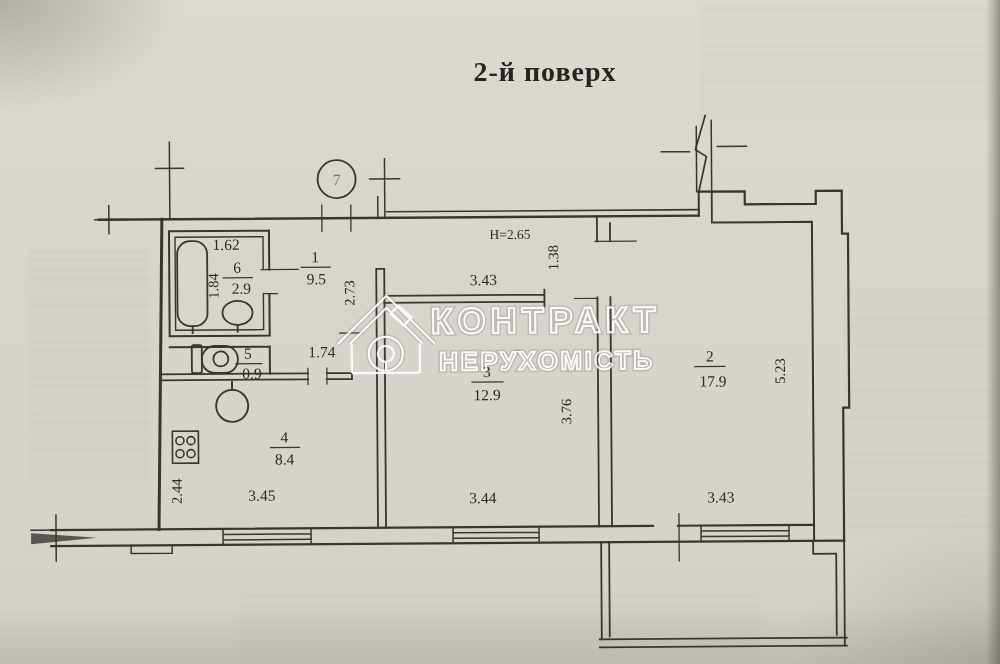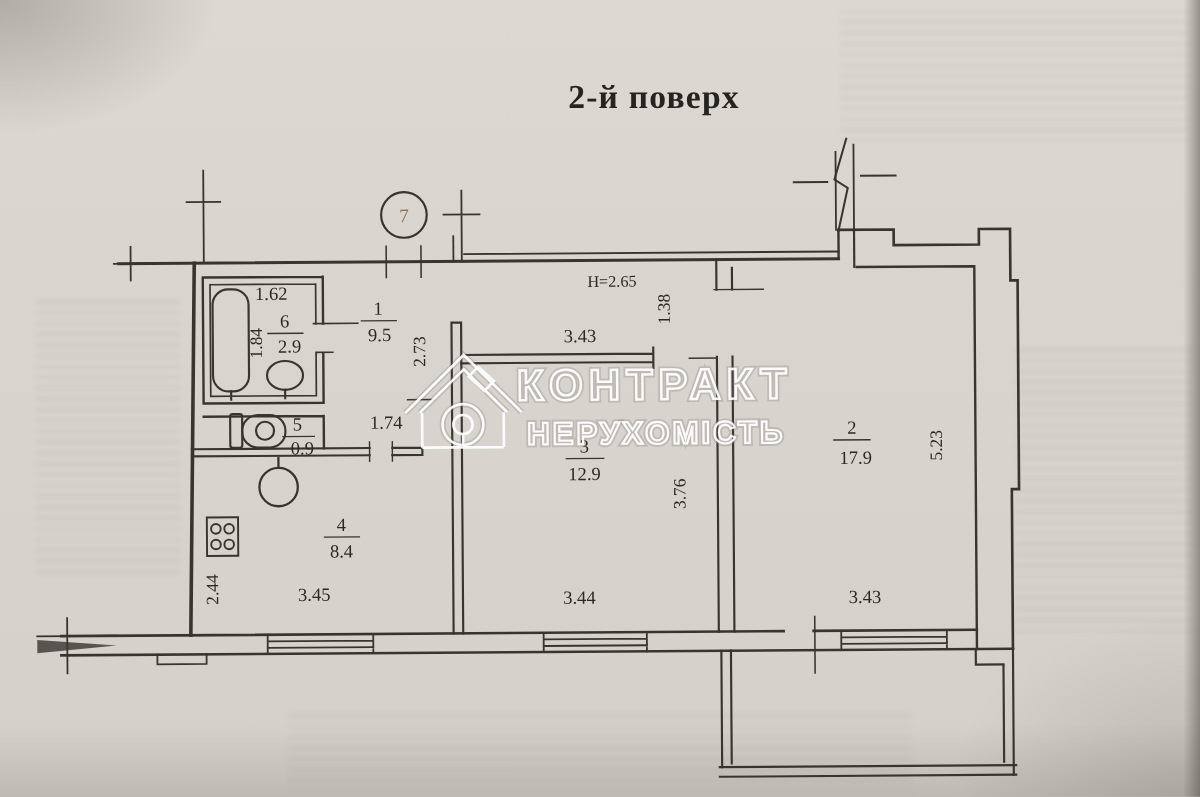--- a/index.html
+++ b/index.html
@@ -7,21 +7,21 @@
     position:relative; width:1000px; height:664px; overflow:hidden;
     background:
       radial-gradient(260px 160px at 0% 0%, rgba(75,70,64,.30), rgba(75,70,64,0) 70%),
       radial-gradient(300px 220px at 100% 100%, rgba(90,84,76,.22), rgba(90,84,76,0) 70%),
       linear-gradient(to left, rgba(60,55,48,.45), rgba(60,55,48,0) 14px),
       linear-gradient(to top, rgba(90,84,76,.18), rgba(90,84,76,0) 60px),
       linear-gradient(180deg,#dcd9d3 0%, #d8d5ce 40%, #d5d1ca 100%);
     font-family:"Liberation Serif", serif;
   }
   .title{
-    position:absolute; left:395px; top:66px; width:300px; text-align:center;
+    position:absolute; left:395px; top:56px; width:300px; text-align:center;
     font-size:28px; font-weight:600; color:#26241f; letter-spacing:1px;
   }
   svg text{ fill:#2b2923; font-family:"Liberation Serif", serif; }
   .lbl{ font-size:15.5px; }
   .lbl-sm{ font-size:13.5px; }
   .lbl-rot{ font-size:14.5px; }
   .axis-digit{ font-size:16px; fill:#9a6a58; font-family:"Liberation Serif", serif;}
   .ink{ stroke:#38352f; fill:none; stroke-linecap:square; }
   .wm-glow{ stroke:rgba(125,119,108,.30); fill:none; }
   .wm{ stroke:#ffffff; fill:none; }

